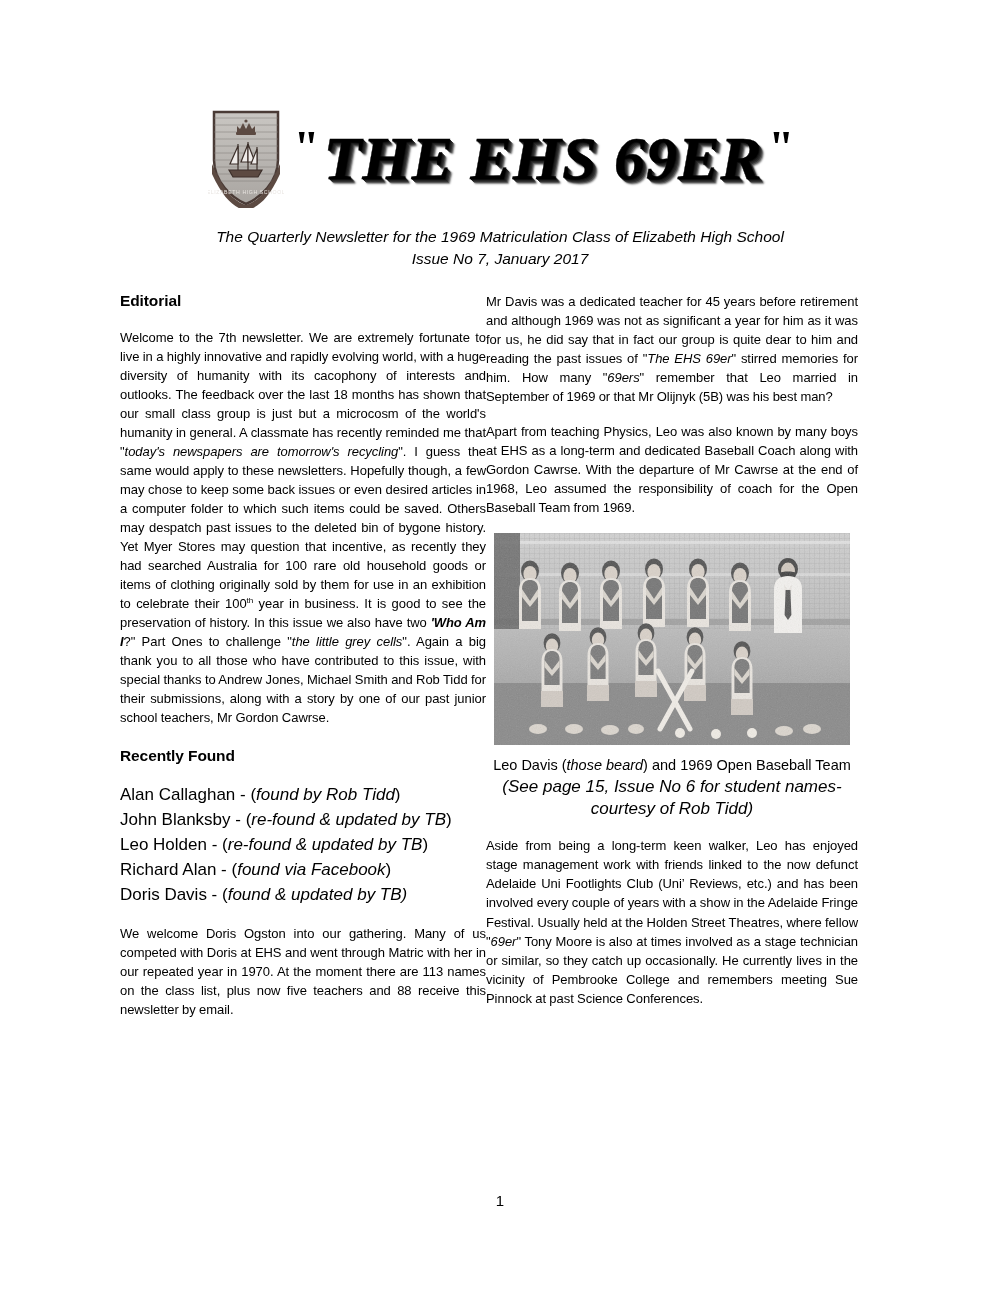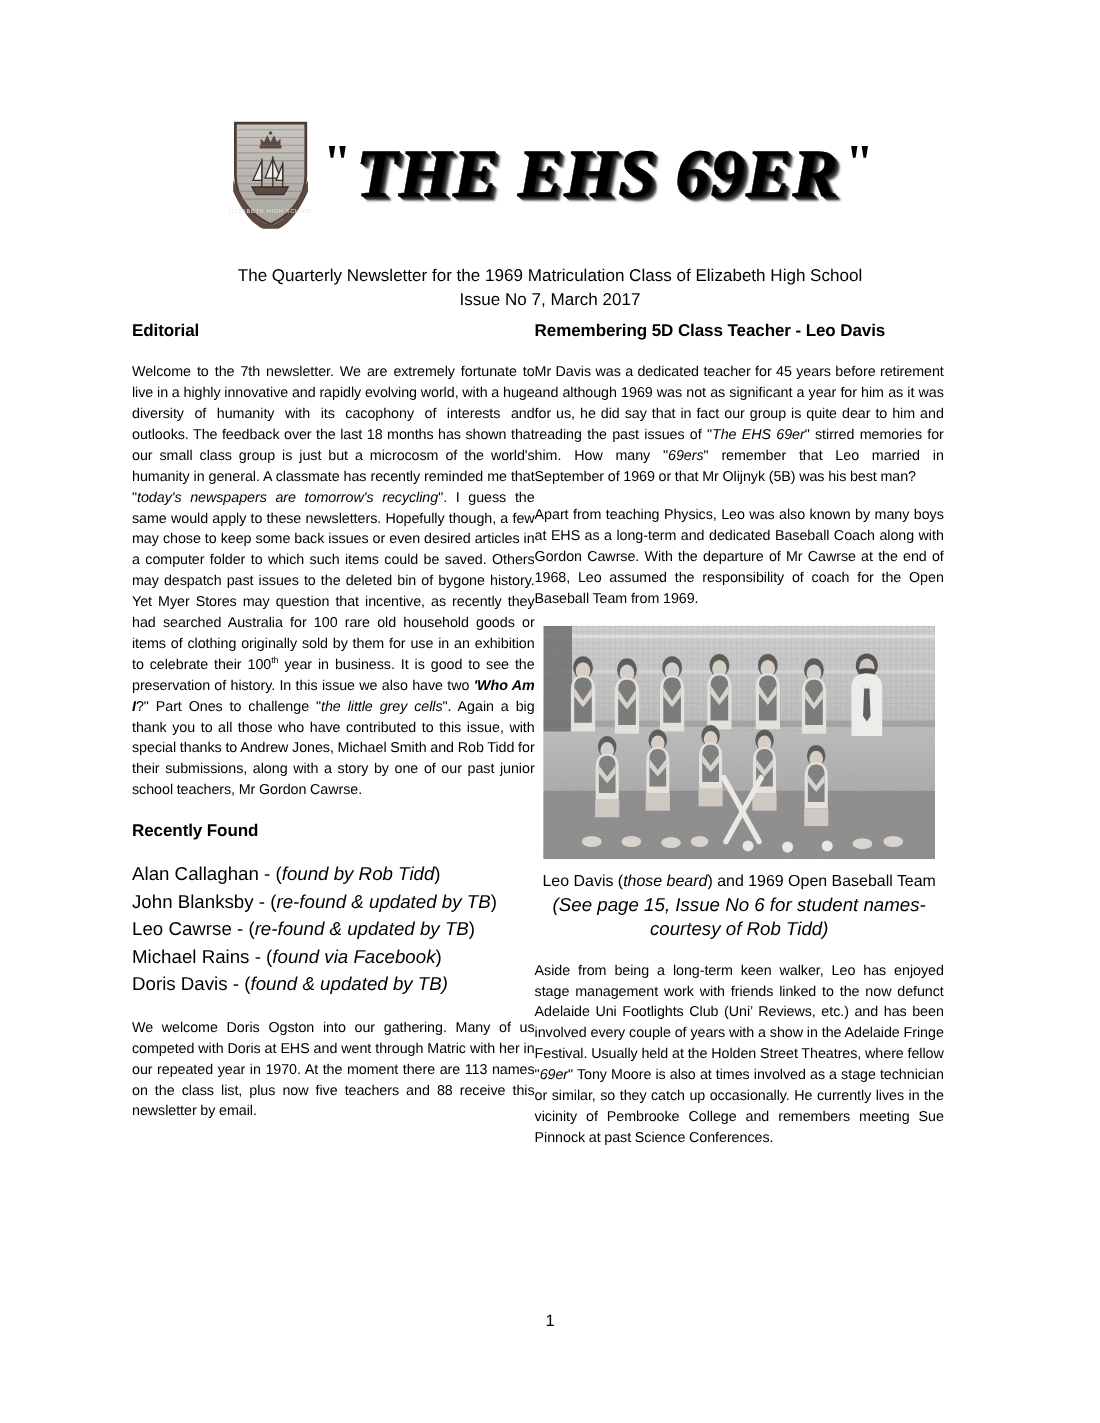--- a/index.html
+++ b/index.html
@@ -73,22 +73,23 @@
     text-shadow:
       1px 1px 0 #111,
       2px 2px 0 #222,
       3px 3px 0 #333,
       4px 4px 1px #555,
       5px 5px 2px #888;
     -webkit-text-stroke: 0.4px #000;
   }
 
   .subtitle {
-    margin-top: 28px;
-    font-family: "Liberation Sans", sans-serif;
+    margin-top: 14px;
+    font-family: "Liberation Sans", sans-serif;
+    font-style: italic;
     font-size: 15.5px;
     line-height: 1.45;
     text-align: center;
     color: #000;
   }
 
   
   .columns {
     position: absolute;
     left: 120px;
@@ -241,48 +242,47 @@
 
       <div class="title-wrap">
         <span class="quote-mark">"</span>
         <span class="masthead-title">THE EHS 69ER</span>
         <span class="quote-mark">"</span>
       </div>
     </div>
 
     <div class="subtitle">
       <div>The Quarterly Newsletter for the 1969 Matriculation Class of Elizabeth High School</div>
-      <div>Issue No 7,  March 2017</div>
+      <div>Issue No 7,  January 2017</div>
     </div>
   </div>
 
   <div class="columns">
 
     <div class="col col-left">
 
       <h2 class="section-head">Editorial</h2>
 
       <p class="body"><span>Welcome to the 7th newsletter. We are extremely fortunate to live in a highly innovative and rapidly evolving world, with a huge diversity of humanity with its cacophony of interests and outlooks. The feedback over the last 18 months has shown that our small class group is just but a microcosm of the world's humanity in general. A classmate has recently reminded me that "</span><i>today's newspapers are tomorrow's recycling</i><span>". I guess the same would apply to these newsletters. Hopefully though, a few may chose to keep some back issues or even desired articles in a computer folder to which such items could be saved. Others may despatch past issues to the deleted bin of bygone history. Yet Myer Stores may question that incentive, as recently they had searched Australia for 100 rare old household goods or items of clothing originally sold by them for use in an exhibition to celebrate their 100</span><sup>th</sup><span> year in business. It is good to see the preservation of history. In this issue we also have two </span><b><i>'Who Am I</i></b><span>?" Part Ones to challenge "</span><i>the little grey cells</i><span>". Again a big thank you to all those who have contributed to this issue, with special thanks to Andrew Jones, Michael Smith and Rob Tidd for their submissions, along with a story by one of our past junior school teachers, Mr Gordon Cawrse.</span></p>
 
       <h2 class="section-head spaced">Recently Found</h2>
 
       <ul class="found-list">
         <li><span>Alan Callaghan - (</span><i>found by Rob Tidd</i><span>)</span></li>
         <li><span>John Blanksby - (</span><i>re-found &amp; updated by TB</i><span>)</span></li>
-        <li><span>Leo Cawrse - (</span><i>re-found &amp; updated by TB</i><span>)</span></li>
-        <li><span>Michael Rains - (</span><i>found via Facebook</i><span>)</span></li>
+        <li><span>Leo Holden - (</span><i>re-found &amp; updated by TB</i><span>)</span></li>
+        <li><span>Richard Alan - (</span><i>found via Facebook</i><span>)</span></li>
         <li><span>Doris Davis - (</span><i>found &amp; updated by TB)</i><span></span></li>
       </ul>
 
       <p class="body">We welcome Doris Ogston into our gathering. Many of us competed with Doris at EHS and went through Matric with her in our repeated year in 1970. At the moment there are 113 names on the class list, plus now five teachers and 88 receive this newsletter by email.</p>
     </div>
 
     <div class="col col-right">
 
-      <h2 class="section-head">Remembering 5D Class Teacher - Leo Davis</h2>
 
       <p class="body"><span>Mr Davis was a dedicated teacher for 45 years before retirement and although 1969 was not as significant a year for him as it was for us, he did say that in fact our group is quite dear to him and reading the past issues of "</span><i>The EHS 69er</i><span>" stirred memories for him. How many "</span><i>69ers</i><span>" remember that Leo married in September of 1969 or that Mr Olijnyk (5B) was his best man?</span></p>
 
       <p class="body">Apart from teaching Physics, Leo was also known by many boys at EHS as a long-term and dedicated Baseball Coach along with Gordon Cawrse. With the departure of Mr Cawrse at the end of 1968, Leo assumed the responsibility of coach for the Open Baseball Team from 1969.</p>
 
       <div class="photo-block">
         <div class="photo">
           <svg viewBox="0 0 356 212" xmlns="http://www.w3.org/2000/svg">
             <defs>
               <filter id="grain">

